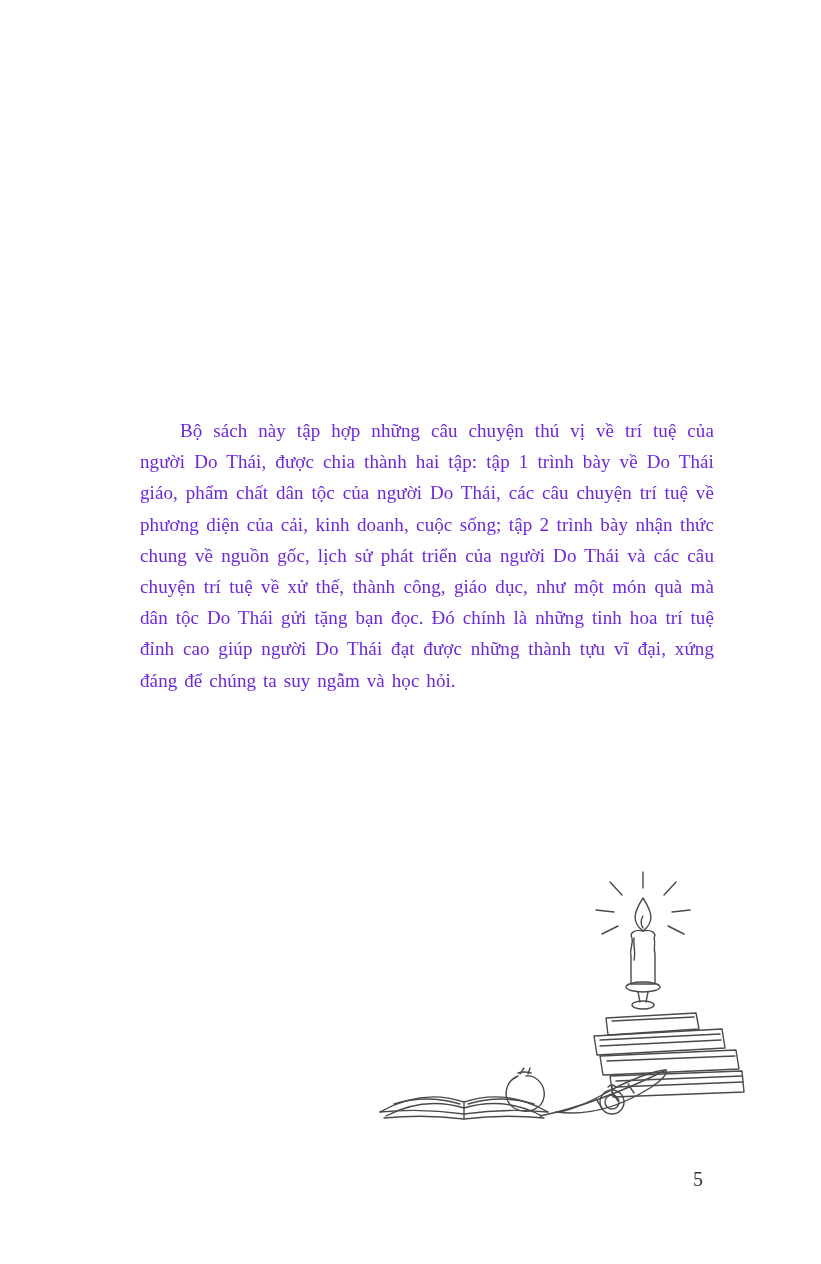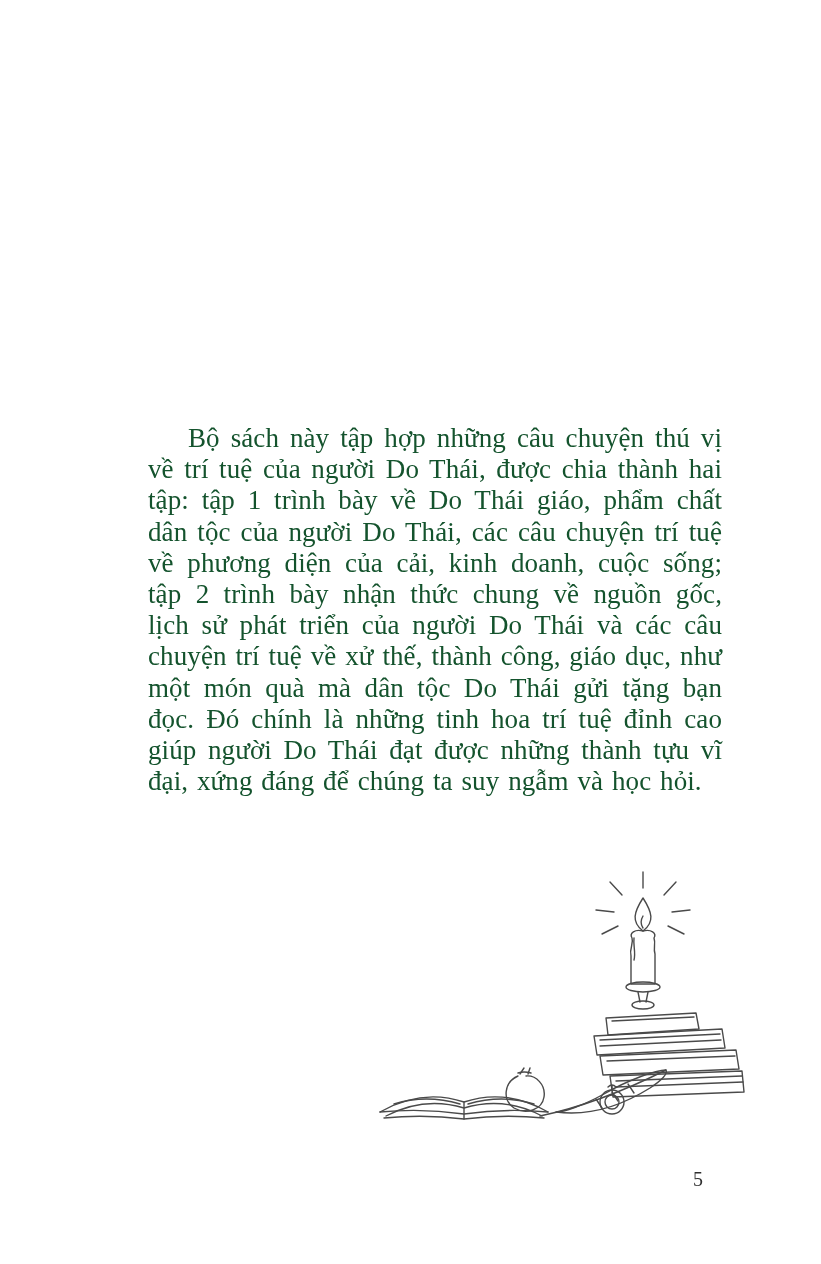--- a/index.html
+++ b/index.html
@@ -13,24 +13,24 @@
     height: 1264px;
     background: #ffffff;
     overflow: hidden;
     font-family: "Liberation Serif", "DejaVu Serif", serif;
   }
   .body-text {
     position: absolute;
     left: 132px;
     top: 407px;
     width: 574px;
-    margin: 16px;
-    font-size: 27px;
+    margin: 8px;
+    font-size: 19px;
     line-height: 31.2px;
-    color: #14532d;
+    color: #6d28d9;
     text-align: justify;
     text-indent: 40px;
     word-spacing: 2px;
     letter-spacing: 0.1px;
   }
   .illustration {
     position: absolute;
     left: 350px;
     top: 868px;
     width: 400px;

